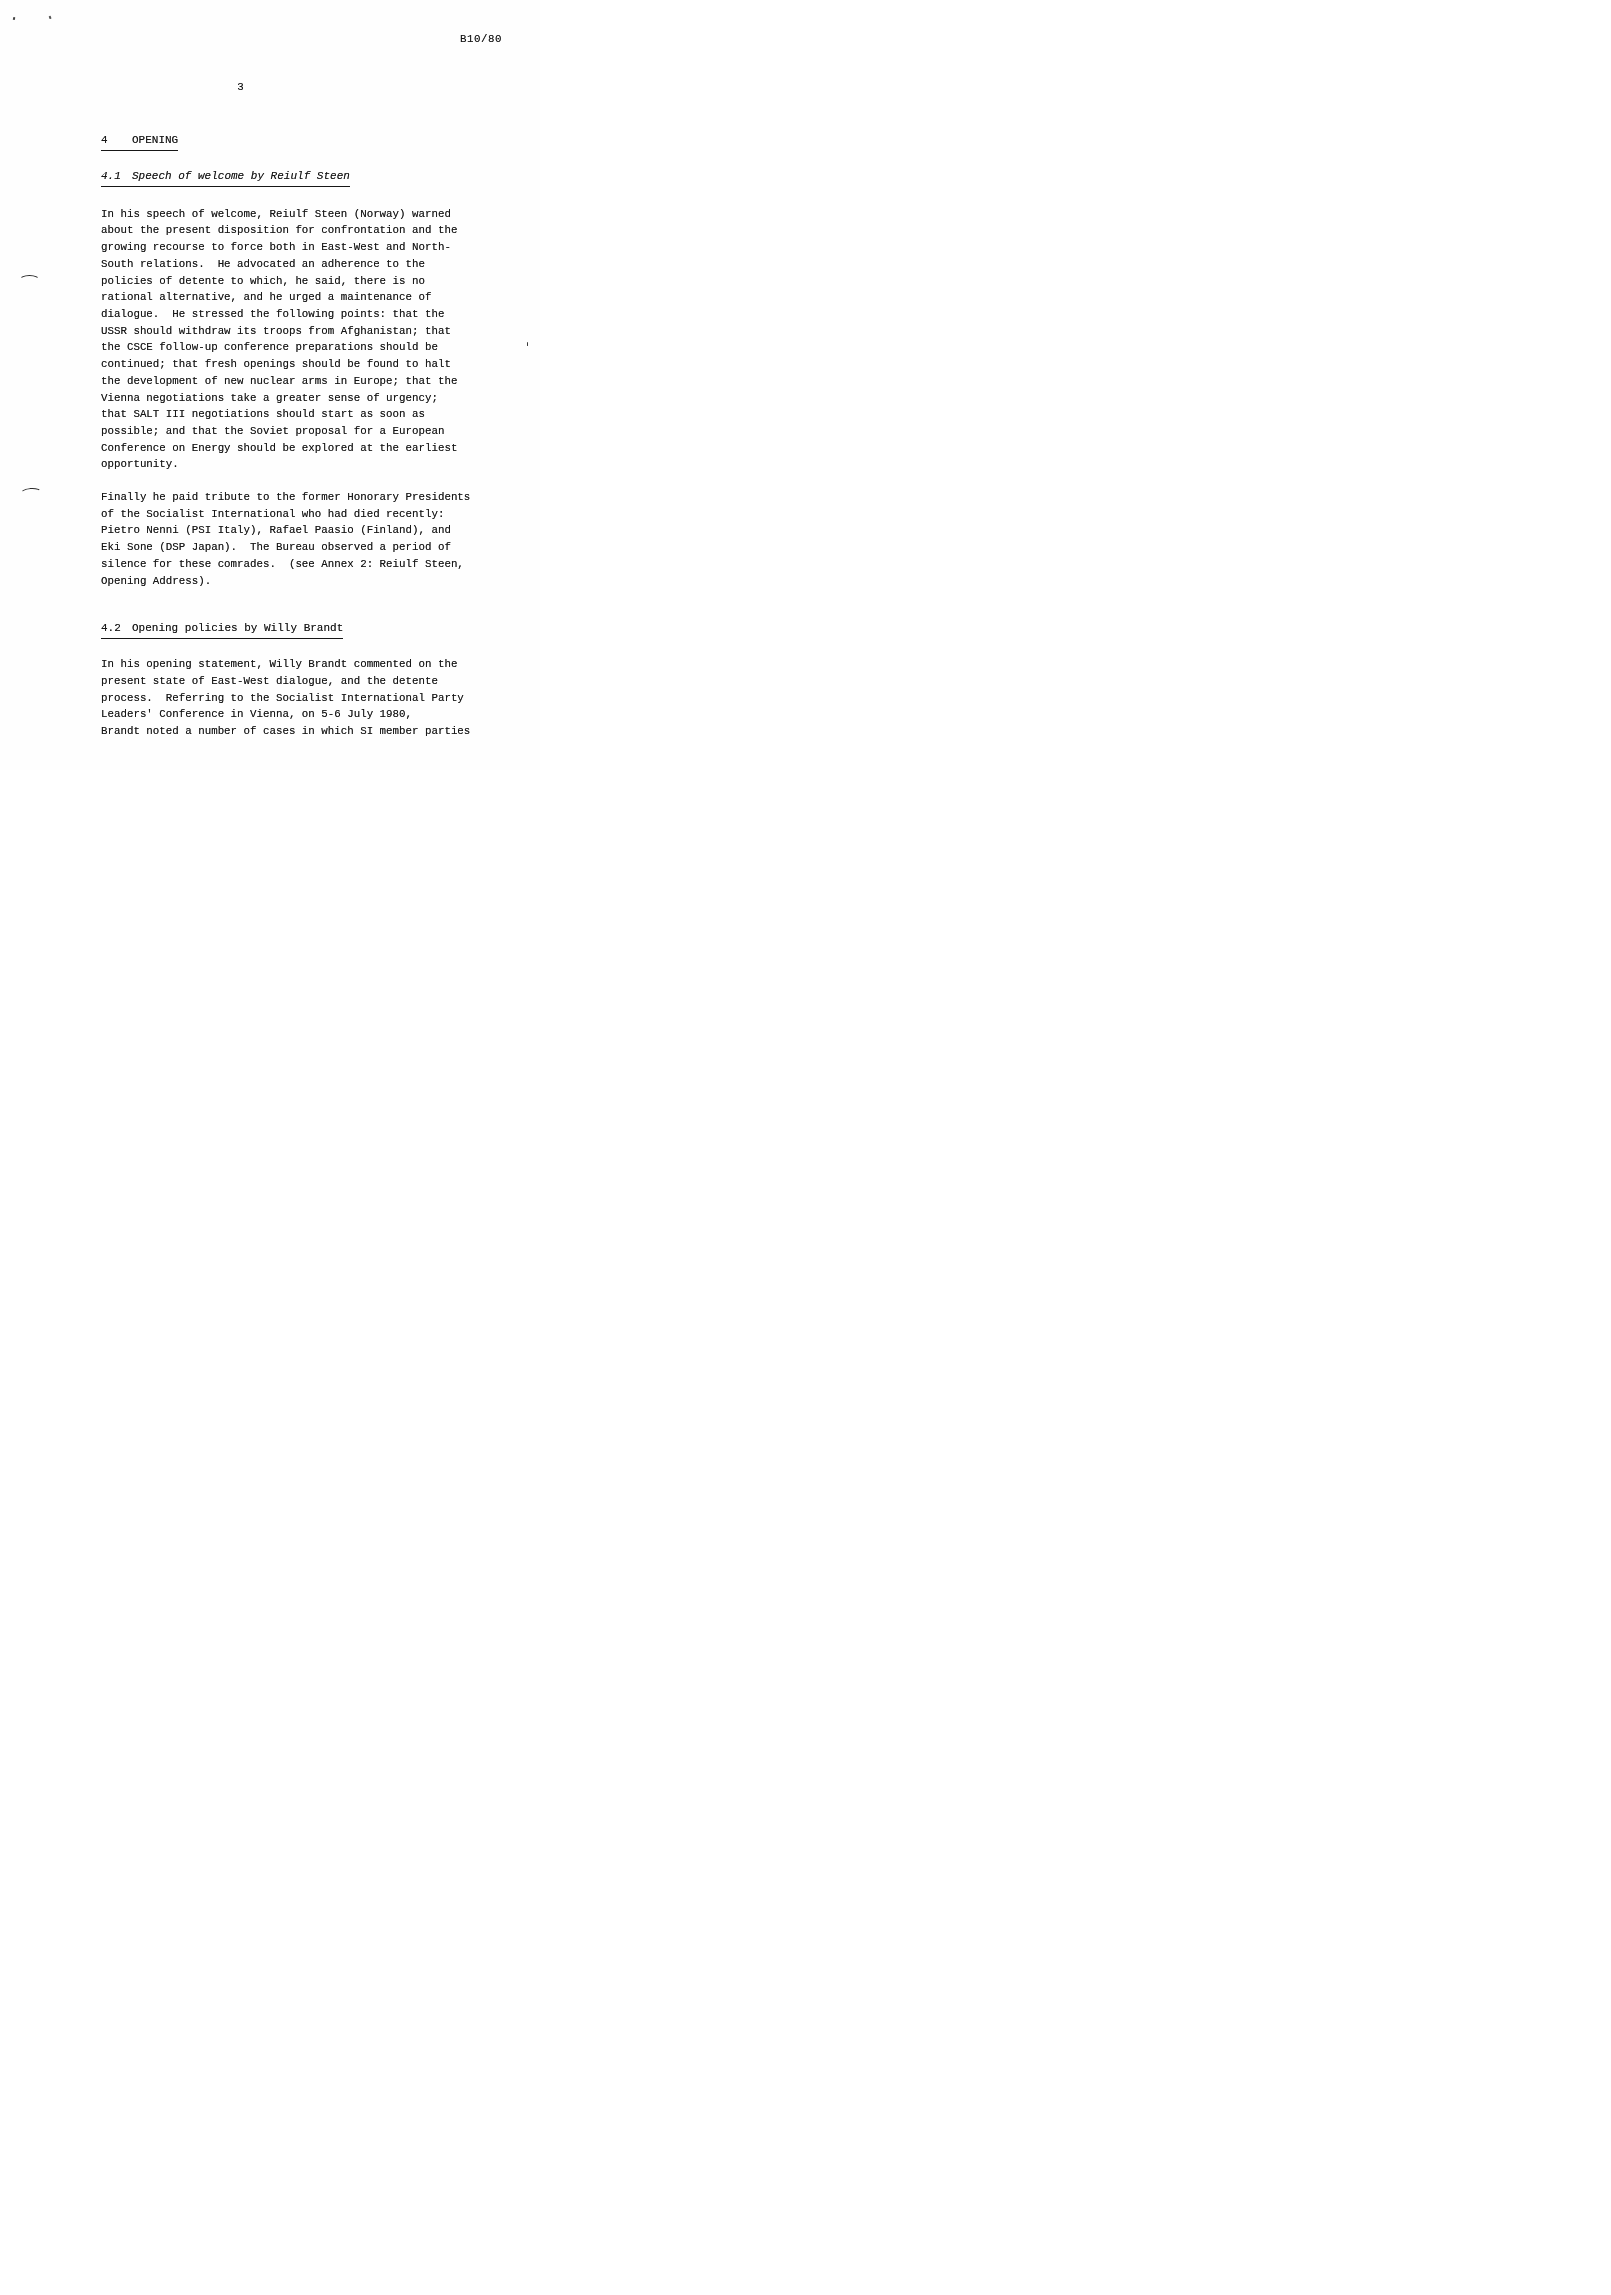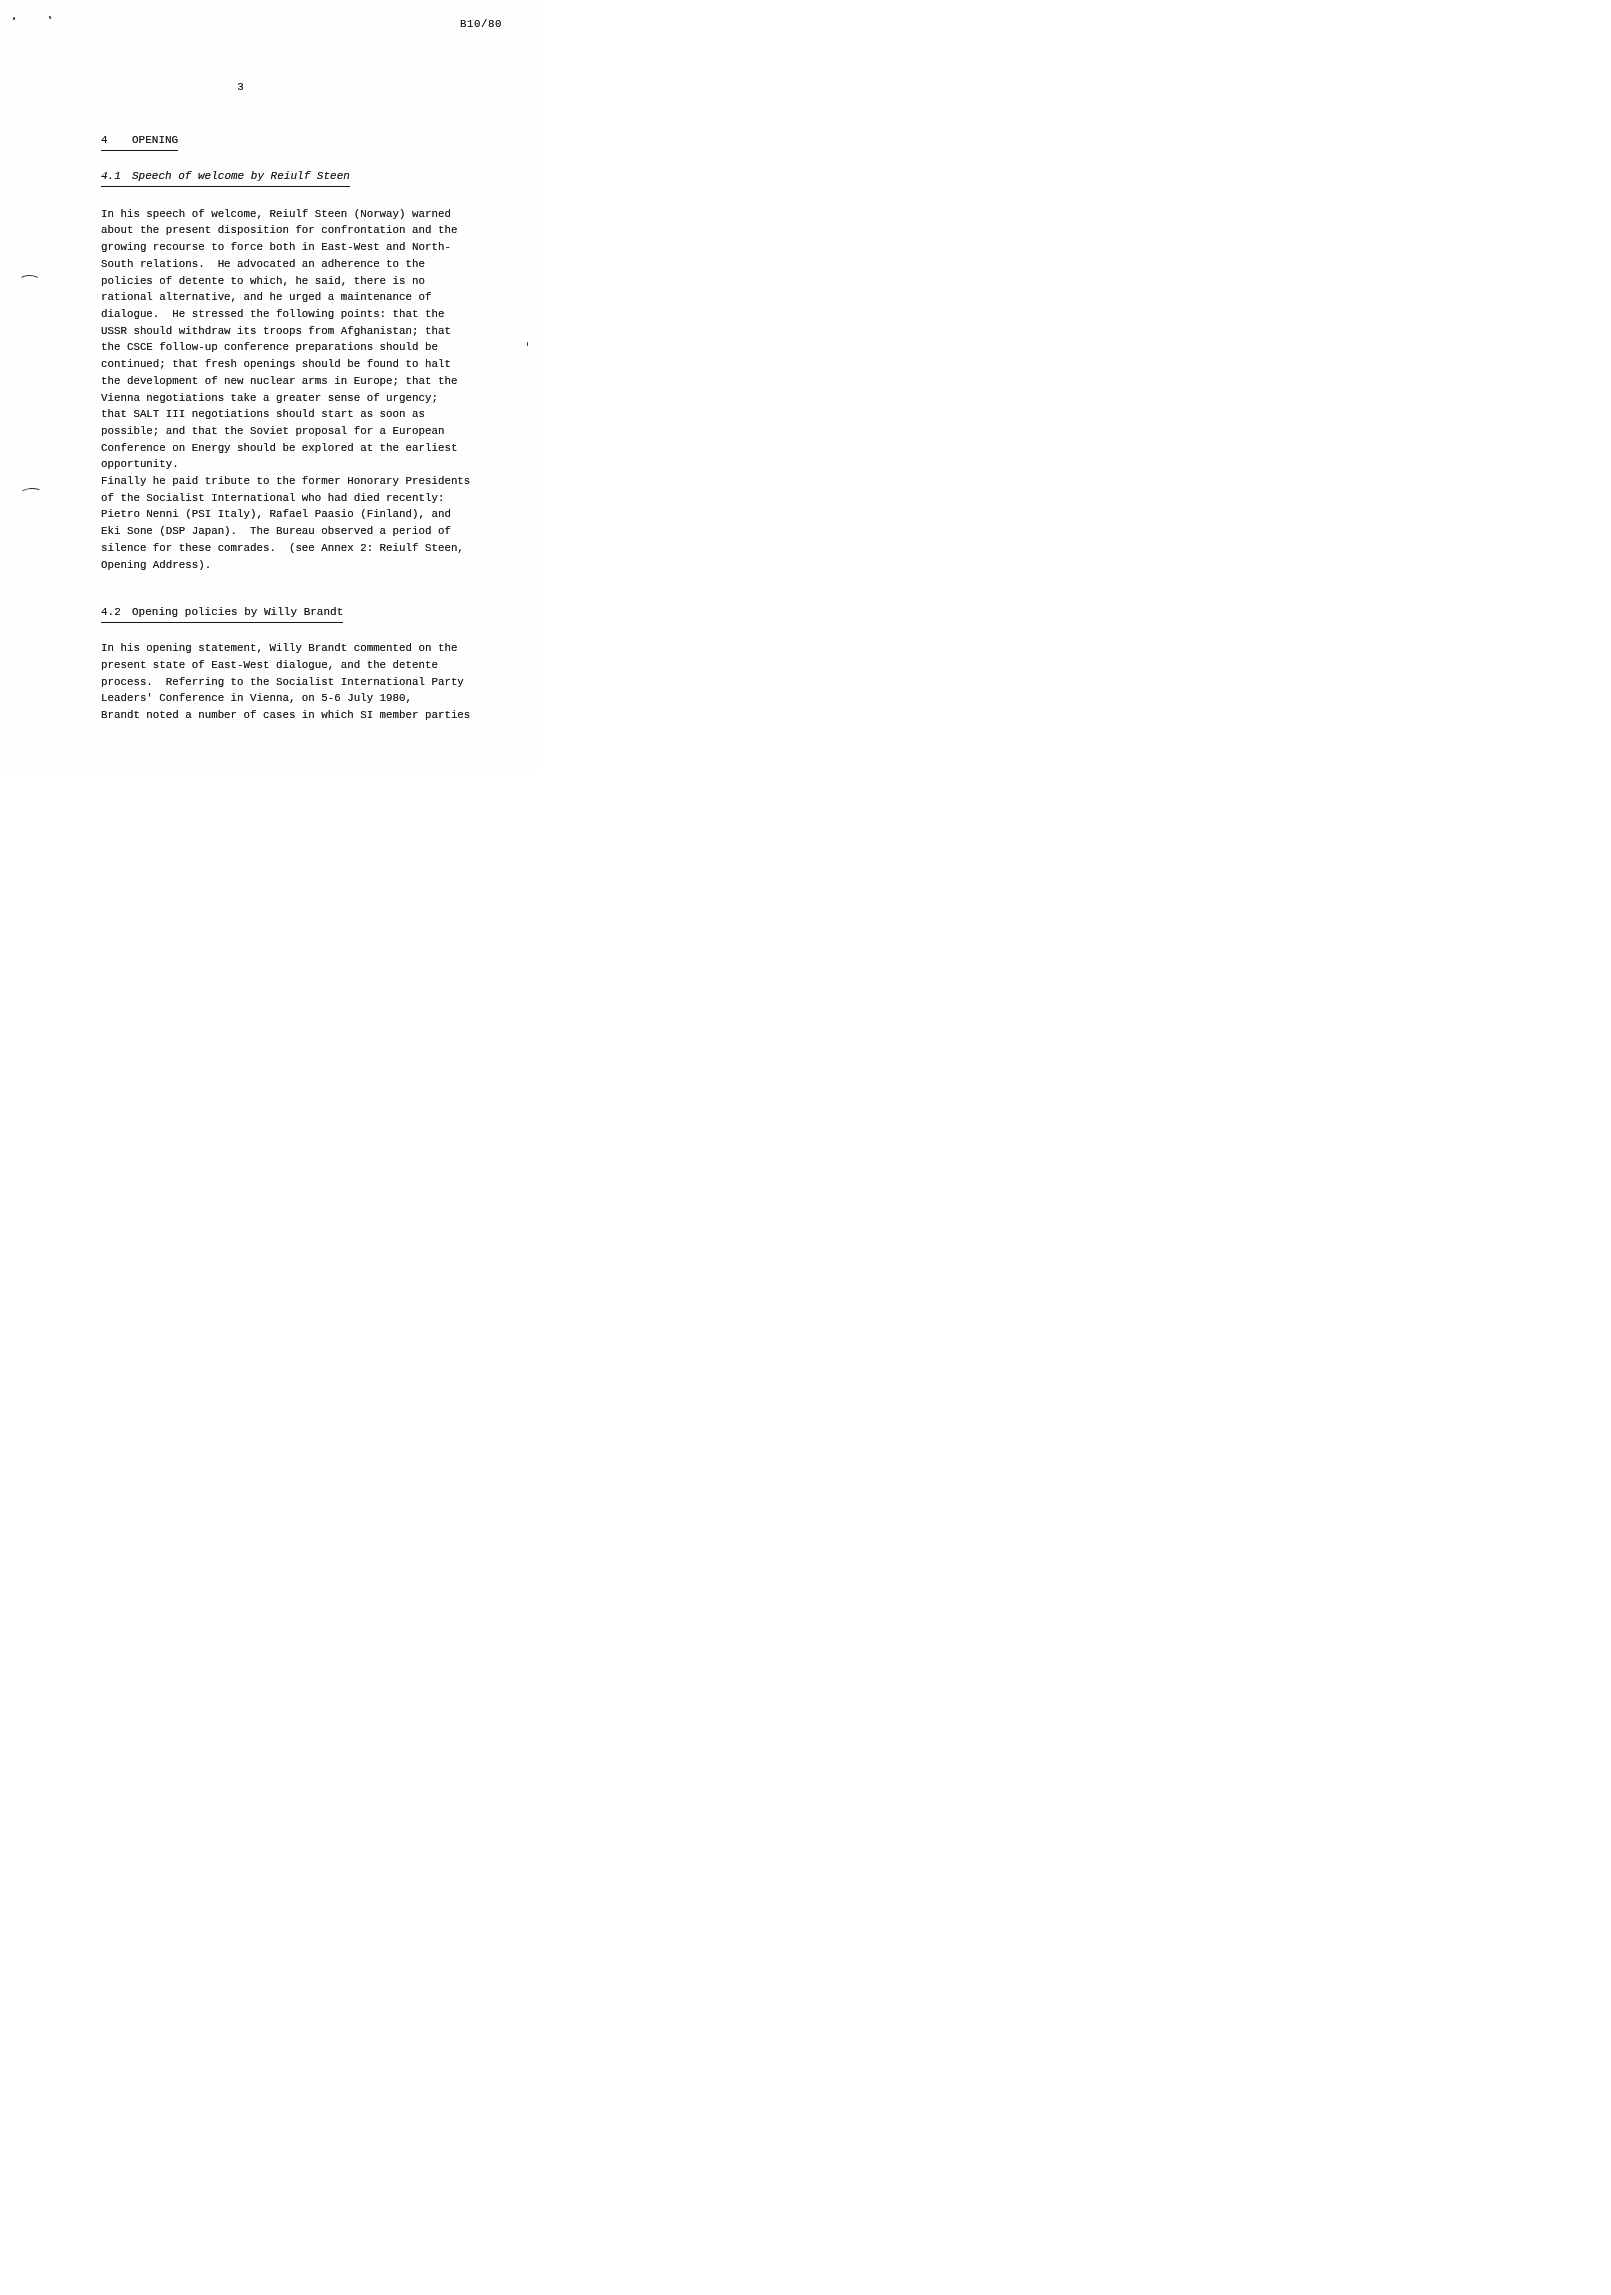--- a/index.html
+++ b/index.html
@@ -12,21 +12,21 @@
     width: 540px;
     height: 770px;
     background: #fefefe;
     color: #161616;
     font-family: "Liberation Mono", "DejaVu Sans Mono", monospace;
     overflow: hidden;
     text-shadow: 0 0 0.2px rgba(10,10,10,0.55);
   }
   .doc-ref {
     position: absolute;
-    top: 18px;
+    top: 33px;
     right: 38px;
     font-size: 10.8px;
     letter-spacing: 0.5px;
   }
   .page-num {
     position: absolute;
     top: 81px;
     left: 0;
     width: 481px;
     text-align: center;
@@ -55,21 +55,21 @@
     display: inline-block;
     min-width: 31px;
   }
   .h4   { margin-bottom: 16.7px; }
   .h4-1 { margin-bottom: 18.7px; font-style: italic; }
   .h4-2 { margin-bottom: 16.7px; }
   .para {
     margin: 0;
     white-space: pre-wrap;
   }
-  .p1 { margin-bottom: 0; }
+  .p1 { margin-bottom: 16px; }
   .p2 { margin-bottom: 31px; }
   .p3 { margin-bottom: 0; }
   
   .arc {
     position: absolute;
     width: 19.7px;
     height: 8.8px;
     border: 1.2px solid transparent;
     border-top: 1.2px solid #2c2c2c;
     border-radius: 50%;

